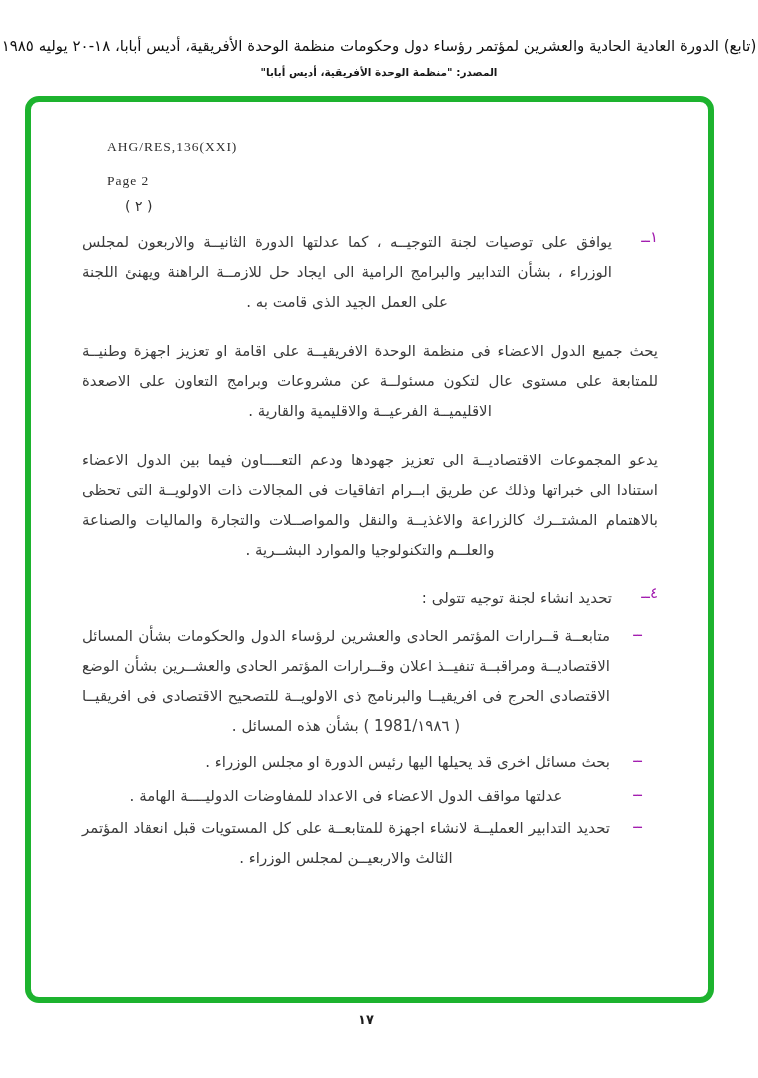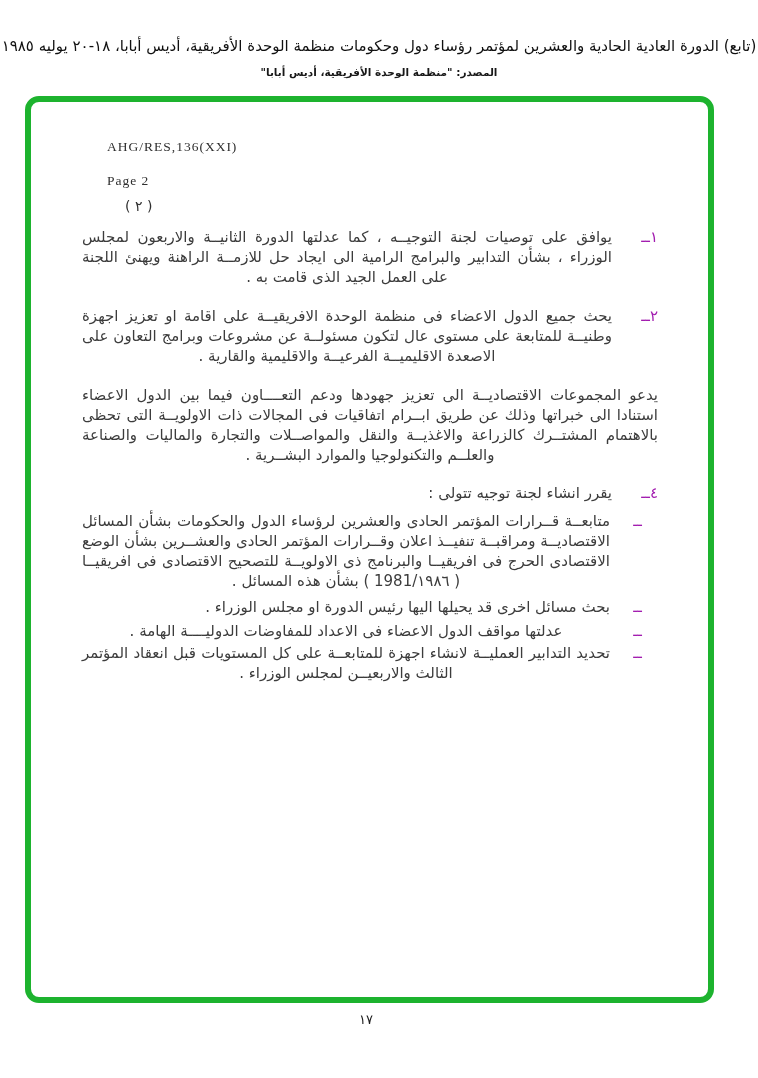--- a/index.html
+++ b/index.html
@@ -35,33 +35,33 @@
   .items{
     position:absolute;left:82px;top:227px;width:576px;direction:rtl;
     font-size:15px;color:#3c3c3c;
   }
   .item{display:flex;margin-bottom:19px;}
   .item:nth-child(3){margin-bottom:18px;}
   .marker{
     flex:0 0 46px;width:46px;padding-top:1px;color:#a21caf;font-size:15px;
   }
   .txt{
-    flex:1;line-height:20px;text-align:justify;text-align-last:center;
+    flex:1;line-height:30px;text-align:justify;text-align-last:center;
     margin-left:0;
   }
   .txt.last-right{text-align-last:right;}
   .item.intro{margin-bottom:8px;}
   .sub{display:flex;padding-right:16px;margin-bottom:6px;}
   .sub .marker{flex:0 0 32px;width:32px;}
   .sub:nth-child(6){margin-bottom:4px;}
   .sub:nth-child(7){margin-bottom:2px;}
   
   .footer{
     position:absolute;top:1012px;left:0;width:732px;text-align:center;
-    direction:rtl;font-weight:normal;font-size:13px;color:#1c1c1c;
+    direction:rtl;font-weight:bold;font-size:13px;color:#1c1c1c;
   }
 </style>
 </head>
 <body>
 
 <div class="hdr1">(تابع) الدورة العادية الحادية والعشرين لمؤتمر رؤساء دول وحكومات منظمة الوحدة الأفريقية، أديس أبابا، ١٨-٢٠ يوليه ١٩٨٥</div>
 <div class="hdr2">المصدر:  "منظمة الوحدة الأفريقية، أديس أبابا"</div>
 
 <div class="frame" style="border-color: rgb(29, 179, 46);">
 </div>
@@ -71,31 +71,30 @@
 <div class="section-num">( ٢ )</div>
 
 <div class="items">
 
   <div class="item">
     <span class="marker">١ــ</span>
     <span class="txt">يوافق على توصيات لجنة التوجيــه ، كما عدلتها الدورة الثانيــة والاربعون لمجلس الوزراء ، بشأن التدابير والبرامج الرامية الى ايجاد حل للازمــة الراهنة ويهنئ اللجنة على العمل الجيد الذى قامت به .</span>
   </div>
 
   <div class="item">
-    <span class="marker">٢ــ</span>
     <span class="txt">يحث جميع الدول الاعضاء فى منظمة الوحدة الافريقيــة على اقامة او تعزيز اجهزة وطنيــة للمتابعة على مستوى عال لتكون مسئولــة عن مشروعات وبرامج التعاون على الاصعدة الاقليميــة الفرعيــة والاقليمية والقارية .</span>
   </div>
 
   <div class="item">
     <span class="txt">يدعو المجموعات الاقتصاديــة الى تعزيز جهودها ودعم التعــــاون فيما بين الدول الاعضاء استنادا الى خبراتها وذلك عن طريق ابــرام اتفاقيات فى المجالات ذات الاولويــة التى تحظى بالاهتمام المشتــرك كالزراعة والاغذيــة والنقل والمواصــلات والتجارة والماليات والصناعة والعلــم والتكنولوجيا والموارد البشــرية .</span>
   </div>
 
   <div class="item intro">
     <span class="marker">٤ــ</span>
-    <span class="txt last-right">يقرر انشاء لجنة توجيه تتولى :</span>
+    <span class="txt last-right">تحديد انشاء لجنة توجيه تتولى :</span>
   </div>
 
   <div class="sub">
     <span class="marker">ــ</span>
     <span class="txt">متابعــة قــرارات المؤتمر الحادى والعشرين لرؤساء الدول والحكومات بشأن المسائل الاقتصاديــة ومراقبــة تنفيــذ اعلان وقــرارات المؤتمر الحادى والعشــرين بشأن الوضع الاقتصادى الحرج فى افريقيــا والبرنامج ذى الاولويــة للتصحيح الاقتصادى فى افريقيــا ( ١٩٨٦‏/‏1981 ) بشأن هذه المسائل .</span>
   </div>
 
   <div class="sub">
     <span class="marker">ــ</span>
     <span class="txt last-right">بحث مسائل اخرى قد يحيلها اليها رئيس الدورة او مجلس الوزراء .</span>

